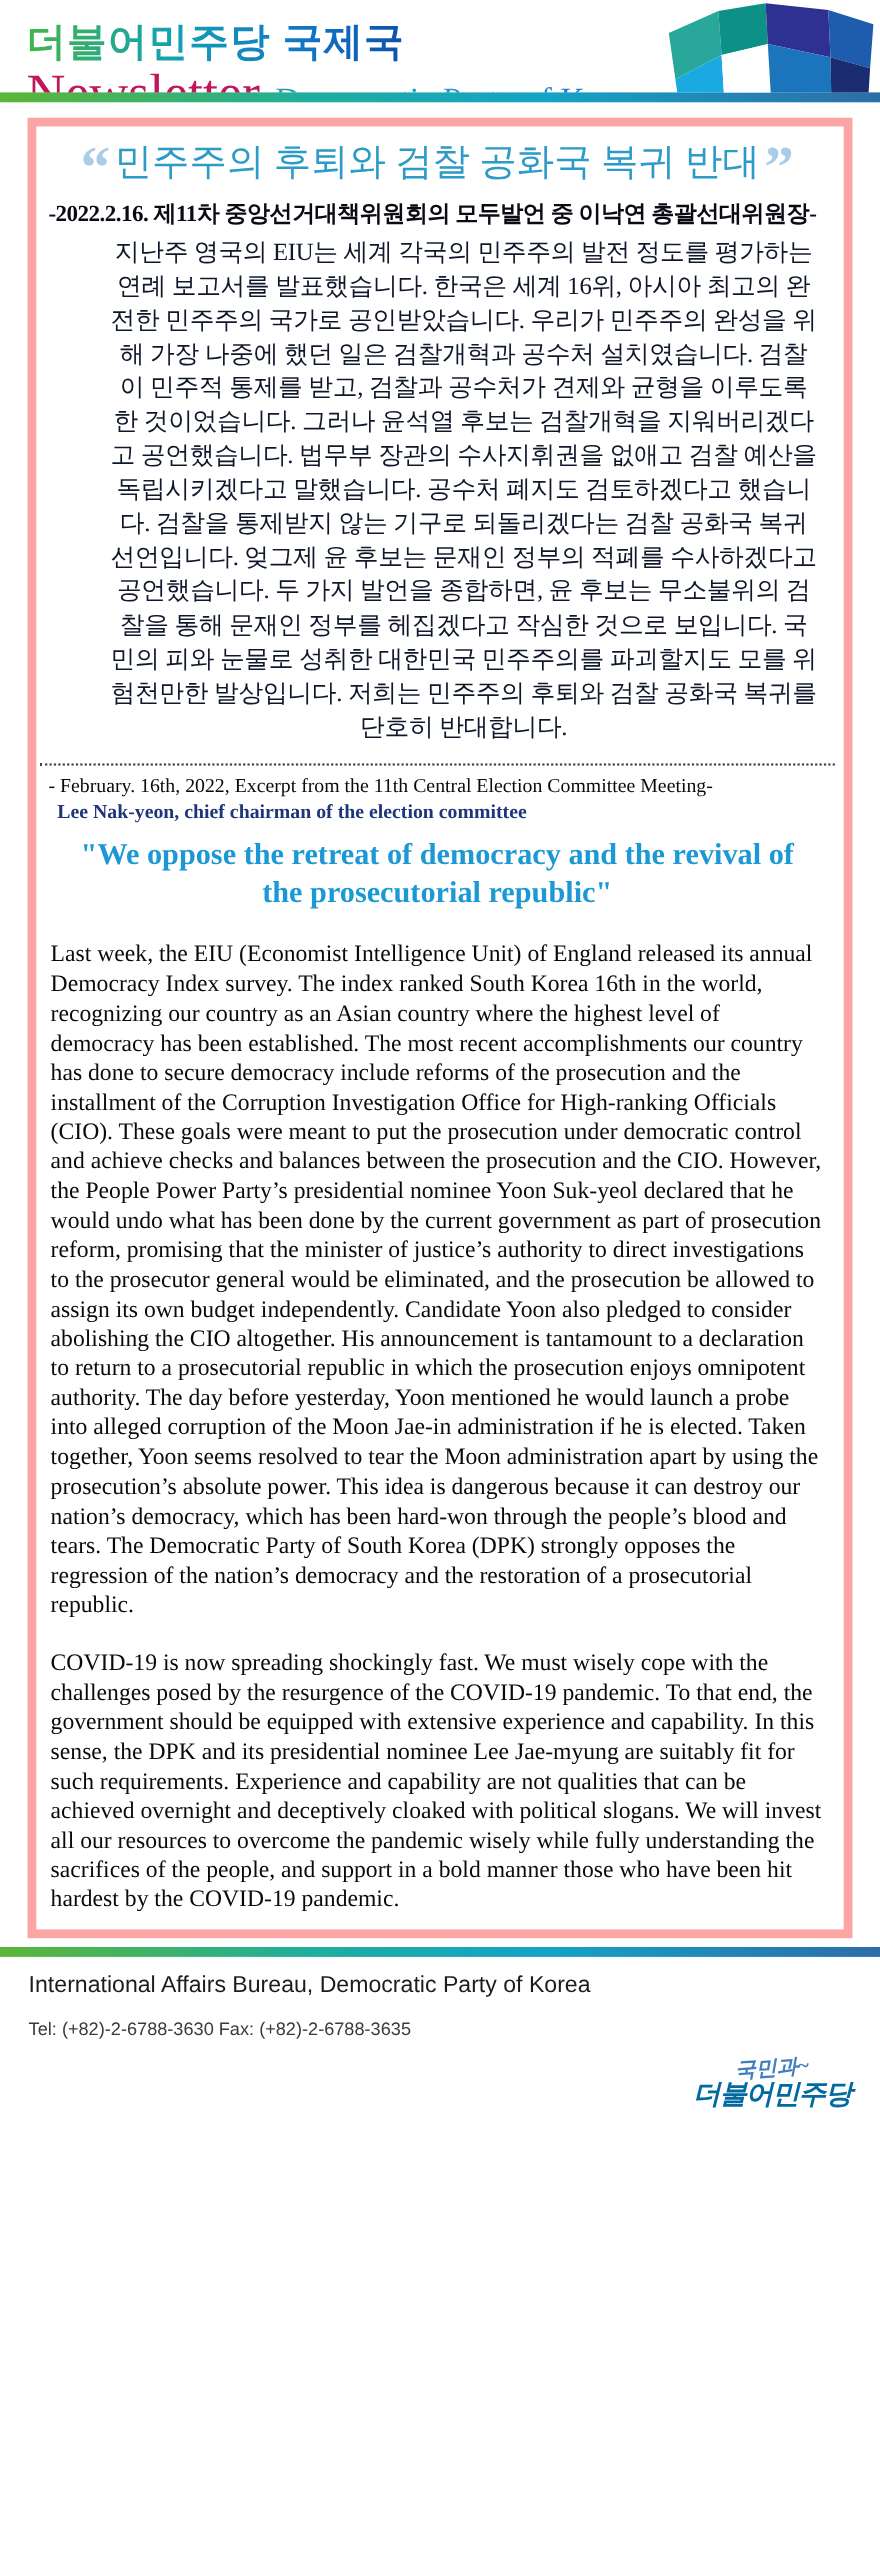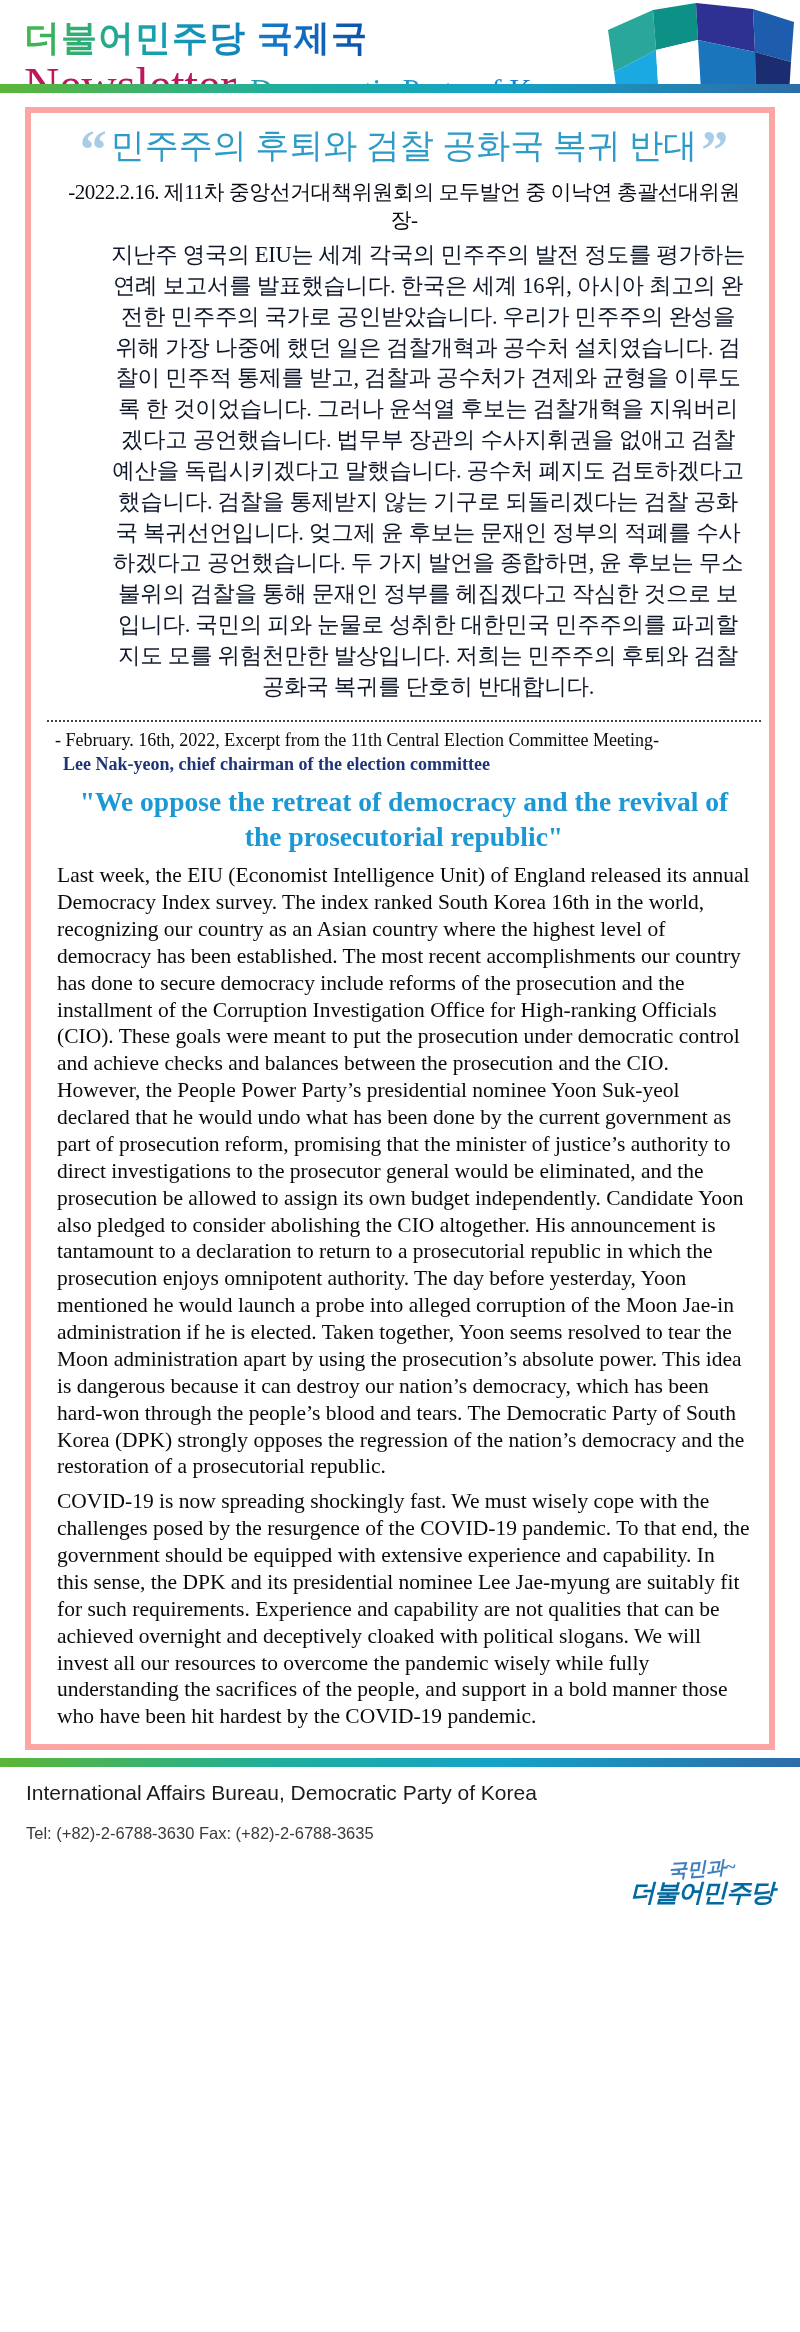--- a/index.html
+++ b/index.html
@@ -75,23 +75,23 @@
 
   
   .grad-bar {
     height: 9px;
     background: linear-gradient(90deg, #5cb637 0%, #1fae9d 35%, #14a3c7 62%, #2d6da8 100%);
   }
 
   
   .article-box {
     margin: 14px 25px 8px 25px;
-    border: 6px solid #fca5a5;
+    border: 8px solid #fca5a5;
     background: #fff;
-    padding: 10px 16px 14px 24px;
+    padding: 10px 16px 14px 11px;
   }
   .quote-title {
     text-align: center;
     margin-top: 4px;
     line-height: 1.1;
   }
   .quote-mark {
     font-family: "Liberation Serif", serif;
     font-weight: 700;
     font-size: 54px;
@@ -102,23 +102,22 @@
     top: 2px;
   }
   .title-ko {
     font-size: 34px;
     color: #2d9bc7;
     font-weight: 500;
     letter-spacing: 0px;
     padding: 0 4px;
   }
   .subtitle-ko {
-    text-align: center;
     font-size: 21px;
-    font-weight: 400;
+    font-weight: 700;
     color: #0a0a14;
     margin-top: 8px;
     letter-spacing: -0.5px;
   }
   .korean-body {
     font-size: 22.5px;
     line-height: 1.37;
     color: #0f172a;
     padding: 0 6px;
     margin-top: 6px;
@@ -149,21 +148,21 @@
     font-size: 27.5px;
     font-weight: 700;
     color: #1c99d5;
     line-height: 1.25;
     margin: 10px 18px 6px 18px;
   }
   .english-body {
     font-size: 21.5px;
     line-height: 1.25;
     color: #0a0a0a;
-    margin-top: 8px;
+    margin-top: 26px;
     padding: 0 2px;
   }
 
   
   .footer {
     position: relative;
     padding: 14px 26px 10px 26px;
     height: 148px;
     font-family: "Liberation Sans", sans-serif;
   }

